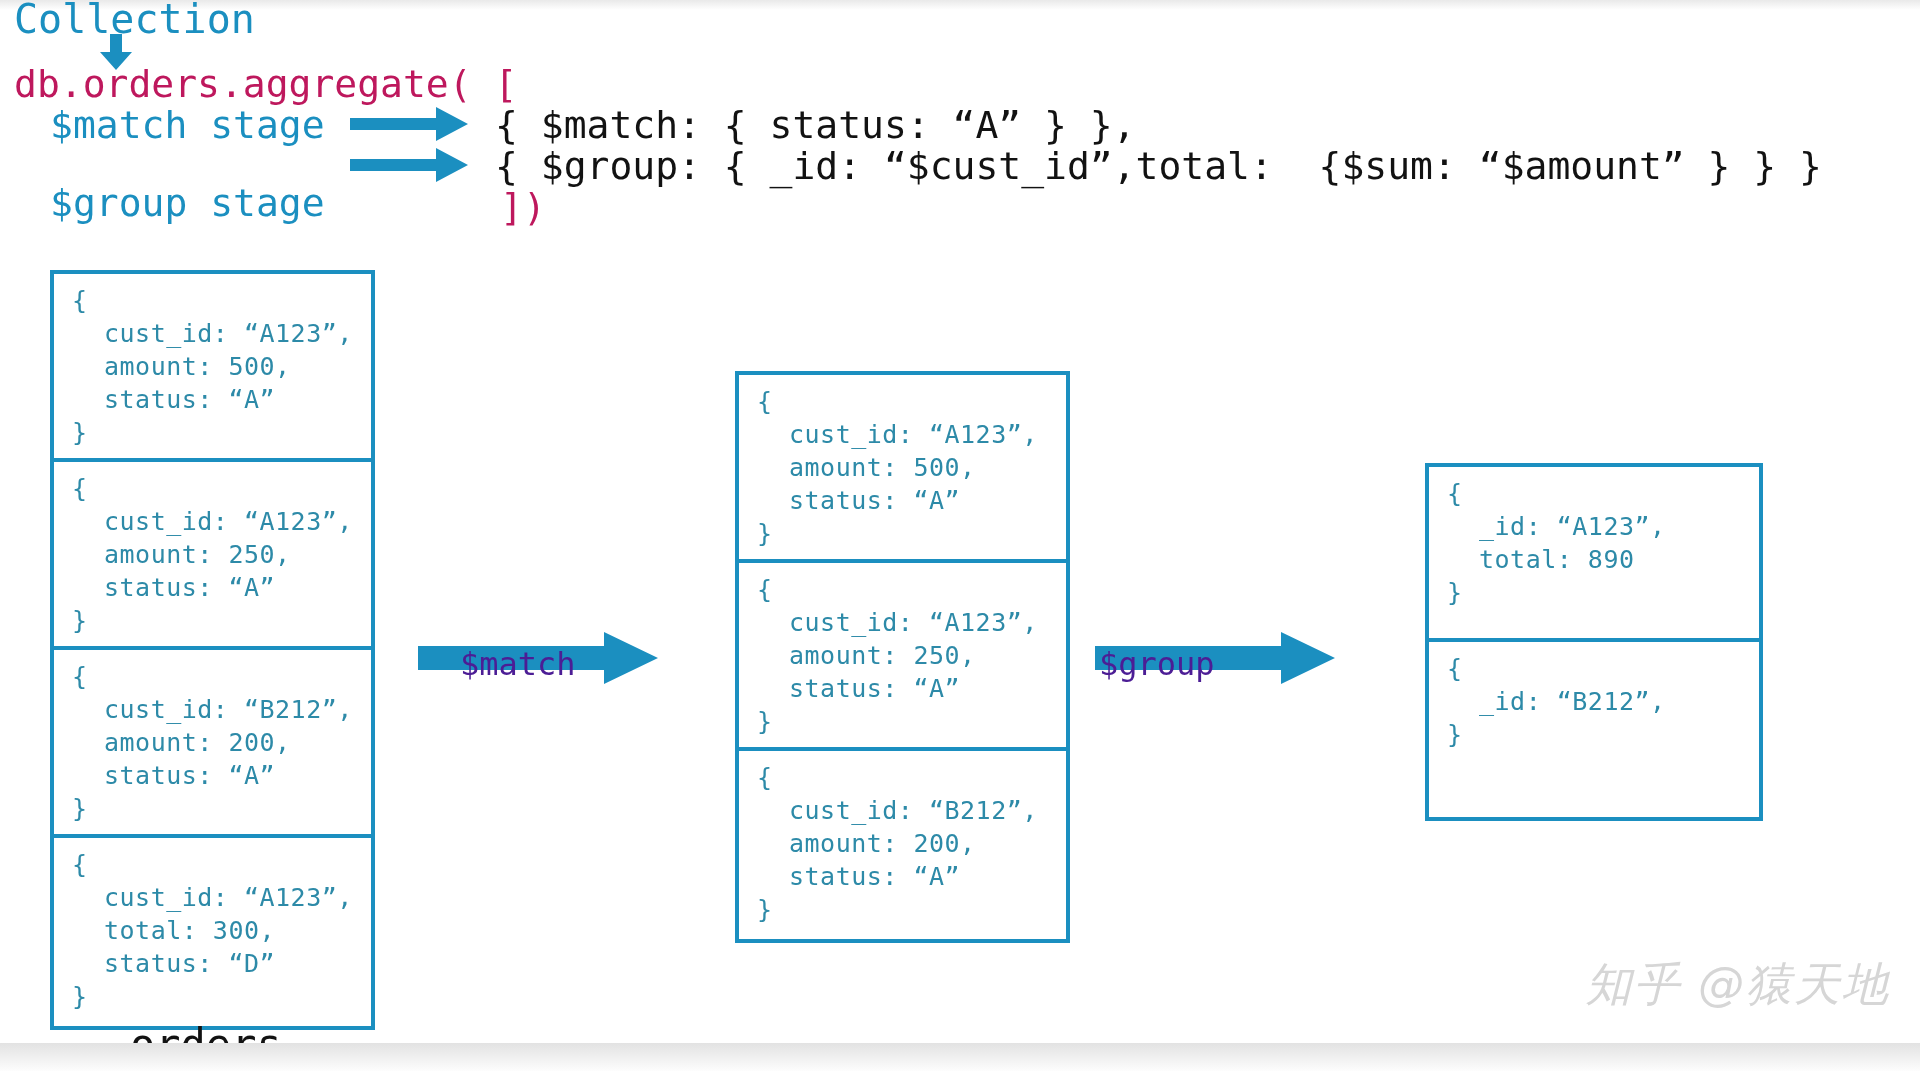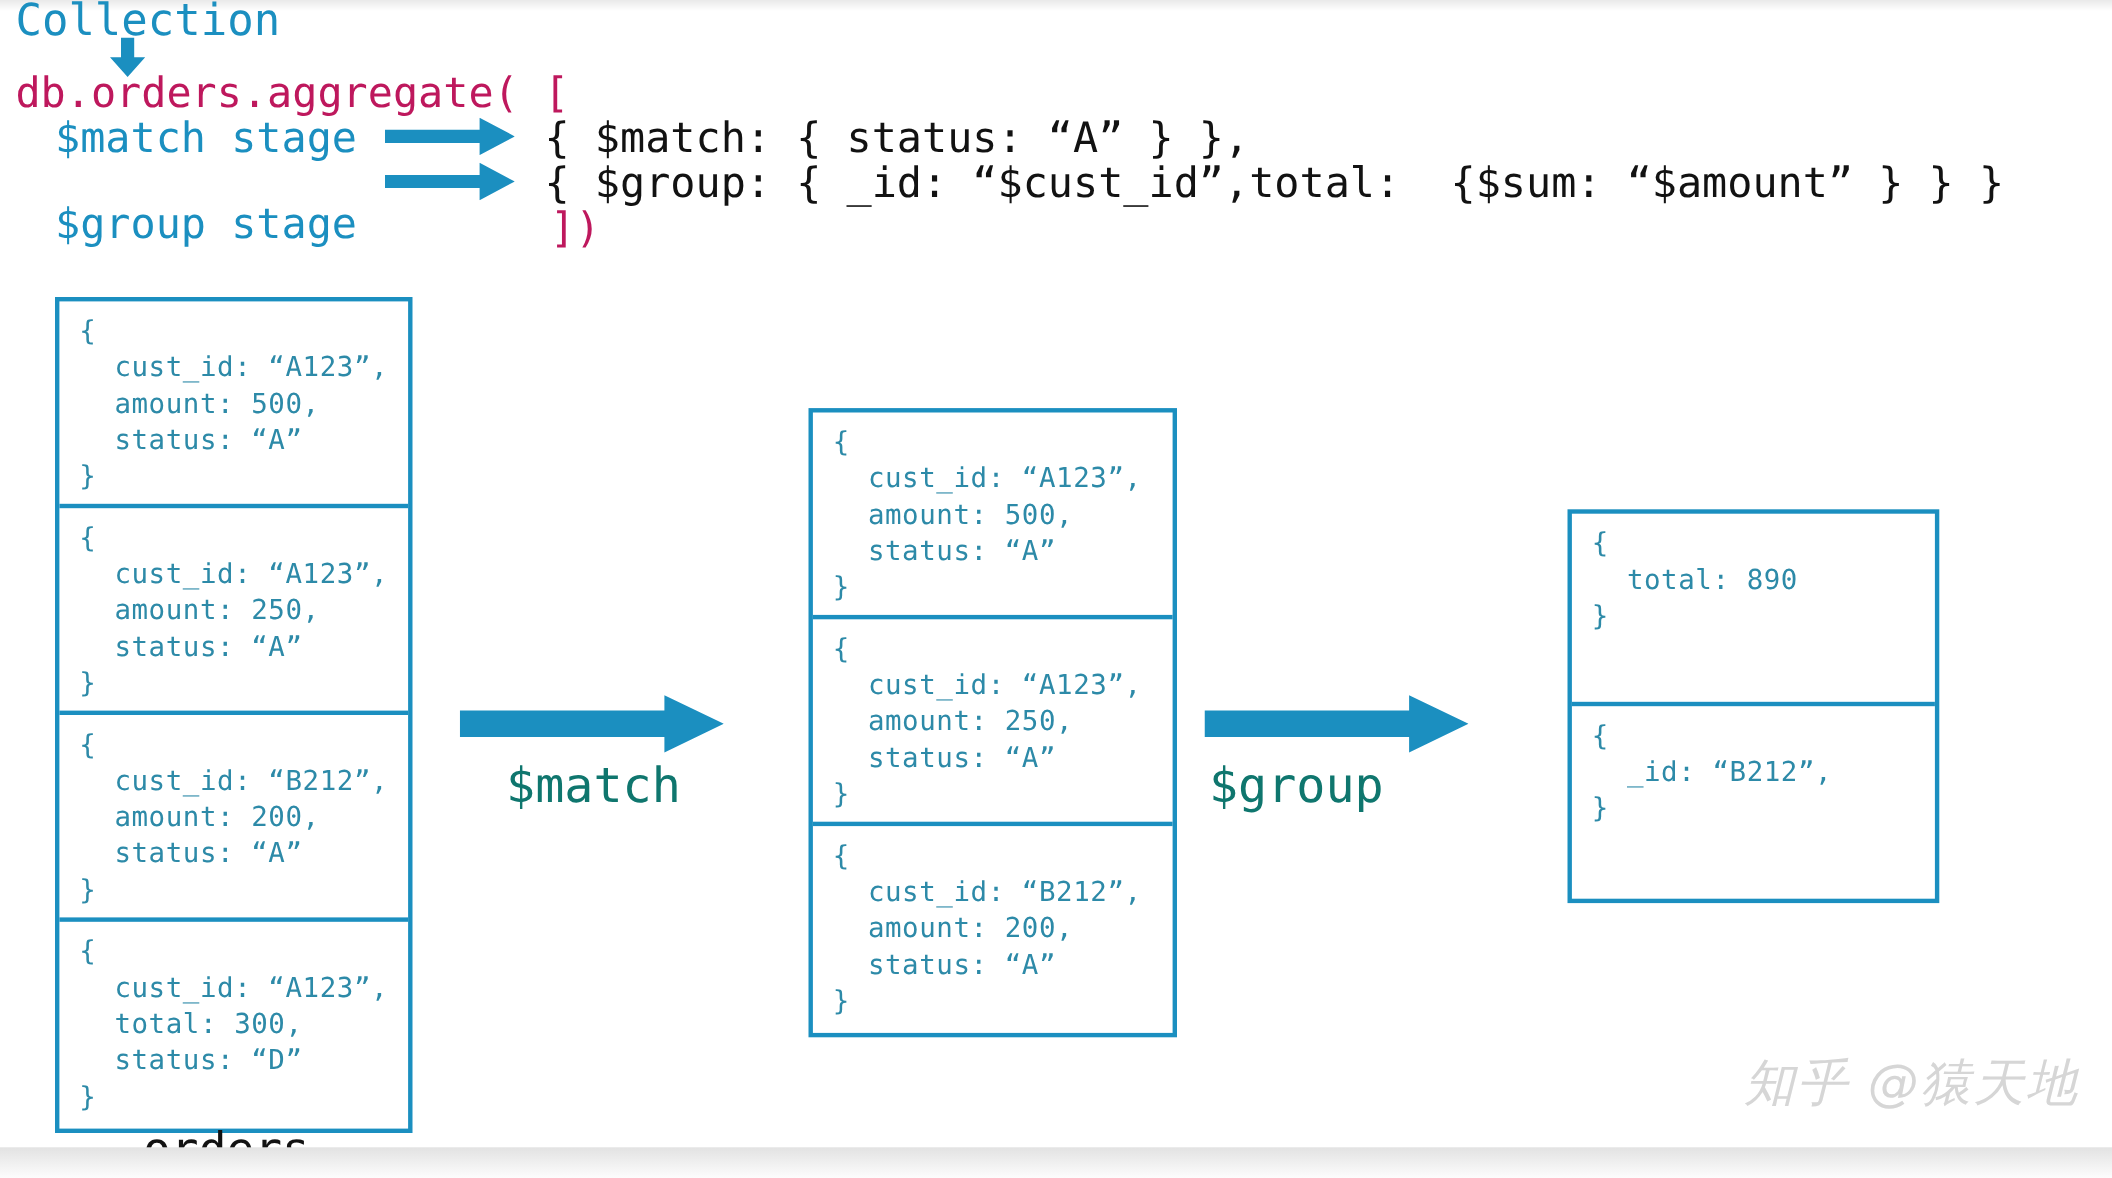--- a/index.html
+++ b/index.html
@@ -113,25 +113,24 @@
   #col-matched .doc { height: 188px; }
   #col-result .doc  { height: 175px; }
 
   
   .pipe {
     position: absolute;
   }
   .pipe svg { display: block; }
   .pipe-label {
     position: absolute;
-    font-size: 44px;
-    color: #0f766e;
+    font-size: 32px;
+    color: #4c1d95;
     white-space: nowrap;
     letter-spacing: 0px;
-    margin-top: 44px;
   }
   #pipe-match      { left: 418px;  top: 630px; }
   #pipe-match-lbl  { left: 460px;  top: 645px; }
   #pipe-group      { left: 1095px; top: 630px; }
   #pipe-group-lbl  { left: 1099px; top: 645px; }
 
   
   .caption {
     position: absolute;
     font-size: 42px;
@@ -254,20 +253,21 @@
 <div class="pipe" id="pipe-group">
   <svg width="240" height="56" viewBox="0 0 240 56">
     <polygon points="0,16 186,16 186,2 240,28 186,54 186,40 0,40" fill="#1b8fc0"></polygon>
   </svg>
 </div>
 <div class="pipe-label" id="pipe-group-lbl">$group</div>
 
 <div class="doc-stack" id="col-result">
     <div class="doc">
       <div class="doc-line">{</div>
+      <div class="doc-line indent">_id: “A123”,</div>
       <div class="doc-line indent">total: 890</div>
       <div class="doc-line">}</div>
     </div>
     <div class="doc">
       <div class="doc-line">{</div>
       <div class="doc-line indent">_id: “B212”,</div>
       <div class="doc-line">}</div>
     </div>
   </div>
 

